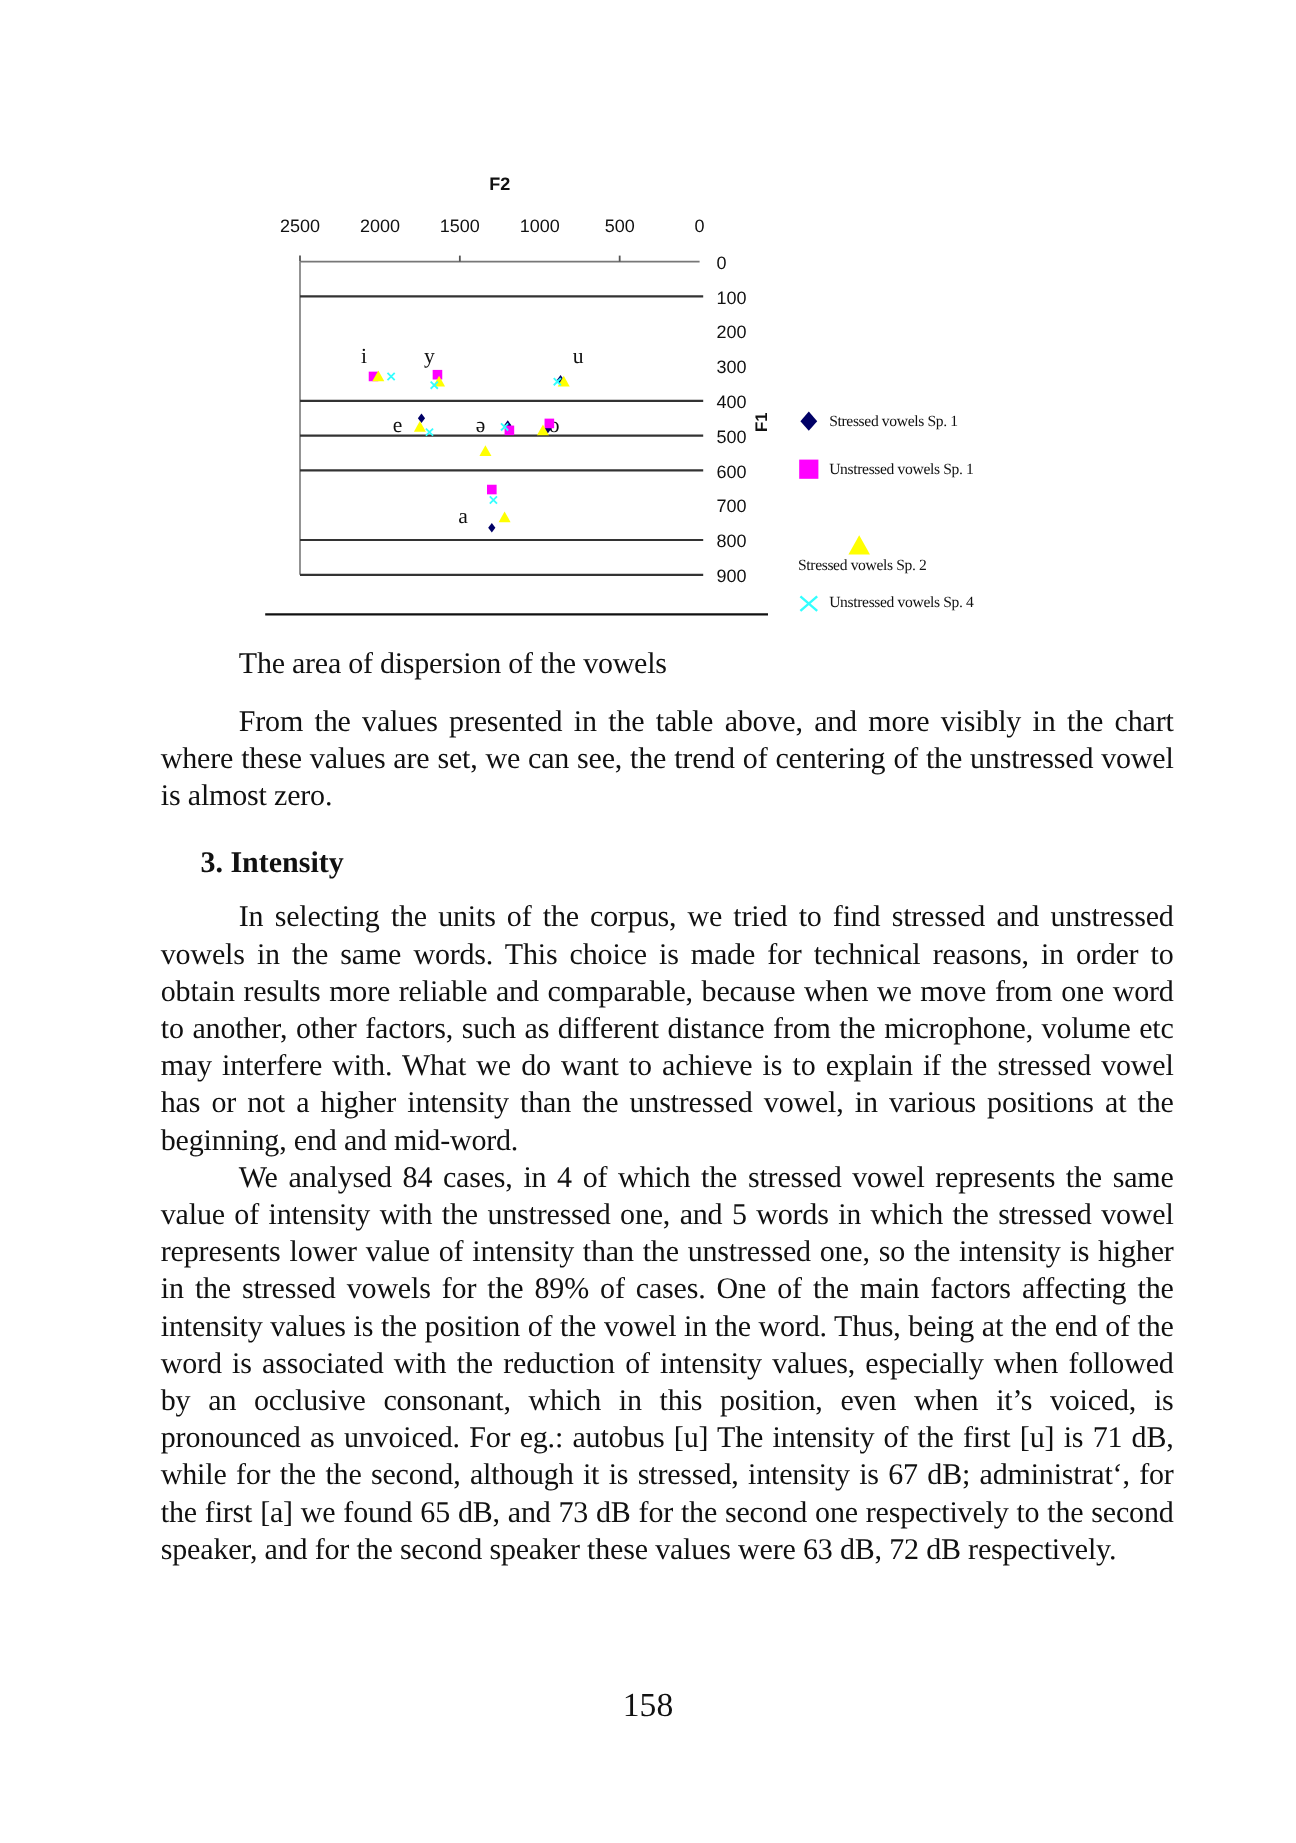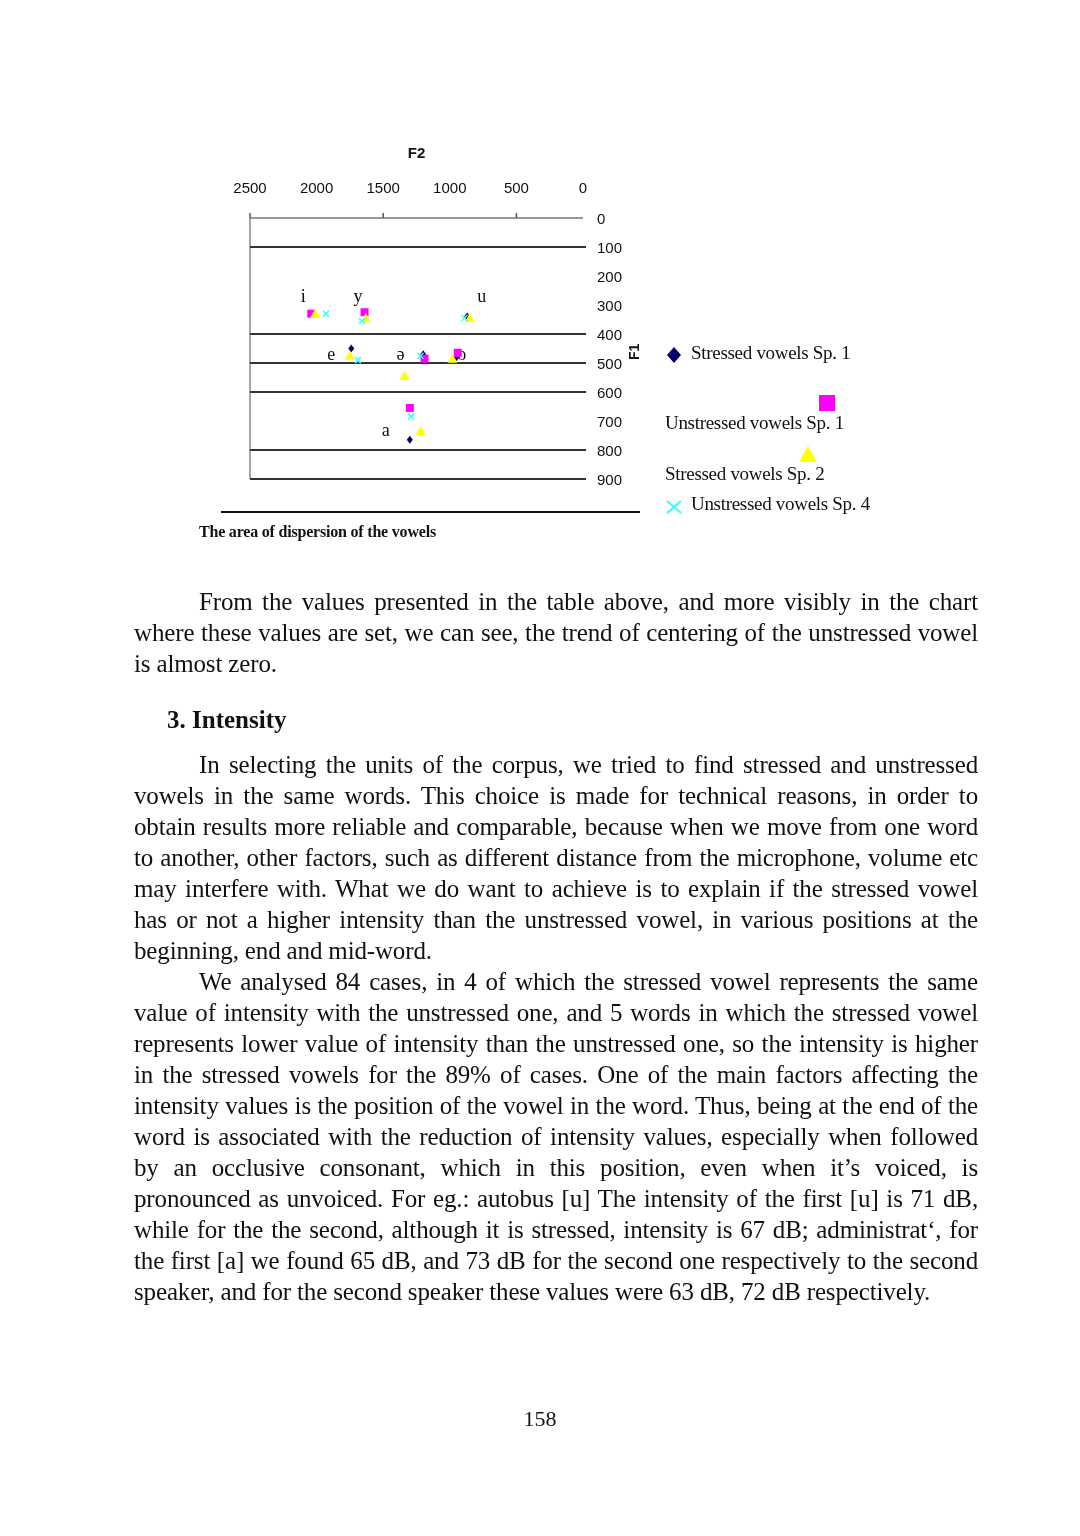--- a/index.html
+++ b/index.html
@@ -1,27 +1,27 @@
 <!DOCTYPE html>
 <html><head>
 <meta charset="utf-8">
 <style>
   html, body { margin: 0; padding: 0; background: #ffffff; }
   body { width: 1080px; height: 1536px; position: relative; overflow: hidden;
          font-family: "Liberation Serif", "DejaVu Serif", serif; color: #111; }
   .chart-wrap { position: absolute; left: 215px; top: 130px; width: 705px; height: 390px; }
   .chart-svg { position: absolute; left: 0; top: 0; }
-  .caption { position: absolute; left: 199px; top: 523px; font-size: 16px; letter-spacing: -0.2px; font-weight: bold; }
+  .caption { position: absolute; left: 199px; top: 540px; font-size: 25px; letter-spacing: -0.2px; }
   .para { position: absolute; left: 134px; width: 844px; font-size: 25px; line-height: 31px;
           text-align: justify; letter-spacing: -0.15px; }
   .para .indent { display: inline-block; width: 65px; }
   .heading { position: absolute; left: 167px; top: 706px; font-size: 25px; font-weight: bold; text-align: center; }
-  .page-num { position: absolute; left: 0; width: 1080px; top: 1406px; text-align: center; font-size: 22px; }
+  .page-num { position: absolute; left: 0; width: 1080px; top: 1406px; text-align: center; font-size: 28px; }
   .legend { position: absolute; left: 665px; top: 338px; width: 260px; height: 190px; }
-  .legend-item { position: absolute; left: 0; display: flex; align-items: flex-end; font-size: 19px;
+  .legend-item { position: absolute; left: 0; display: flex; align-items: center; font-size: 13px;
                  letter-spacing: -0.3px; white-space: nowrap; font-family: Liberation Serif, serif; }
   .legend-item .swatch { width: 18px; height: 18px; margin-right: 8px; display: inline-block; position: relative; }
 </style>
 </head>
 <body>
 
 <div class="chart-wrap">
   <svg class="chart-svg" id="chart-svg" width="705" height="390">
       <text x="201.5" y="28" font-family="Liberation Sans, sans-serif" font-size="15" font-weight="bold" text-anchor="middle" fill="#111">F2</text>
       <text x="35" y="63" font-family="Liberation Sans, sans-serif" font-size="15" text-anchor="middle" fill="#111" transform="">2500</text>
@@ -88,21 +88,21 @@
 
 <div class="legend">
   <div class="legend-item" style="top:4px;">
     <span class="swatch">
       <svg width="18" height="18">
           <polygon points="9,1 16,9 9,17 2,9" fill="#000066"></polygon>
         </svg>
     </span>
     <span>Stressed vowels Sp. 1</span>
   </div>
-  <div class="legend-item" style="top:56px;flex-direction:column;">
+  <div class="legend-item" style="top:44px;">
     <span class="swatch">
       <svg width="18" height="18">
           <rect x="1" y="1" width="16" height="16" fill="#ff00ff"></rect>
         </svg>
     </span>
     <span>Unstressed vowels Sp. 1</span>
   </div>
   <div class="legend-item" style="top:107px;flex-direction:column;">
     <span class="swatch">
       <svg width="20" height="18">

